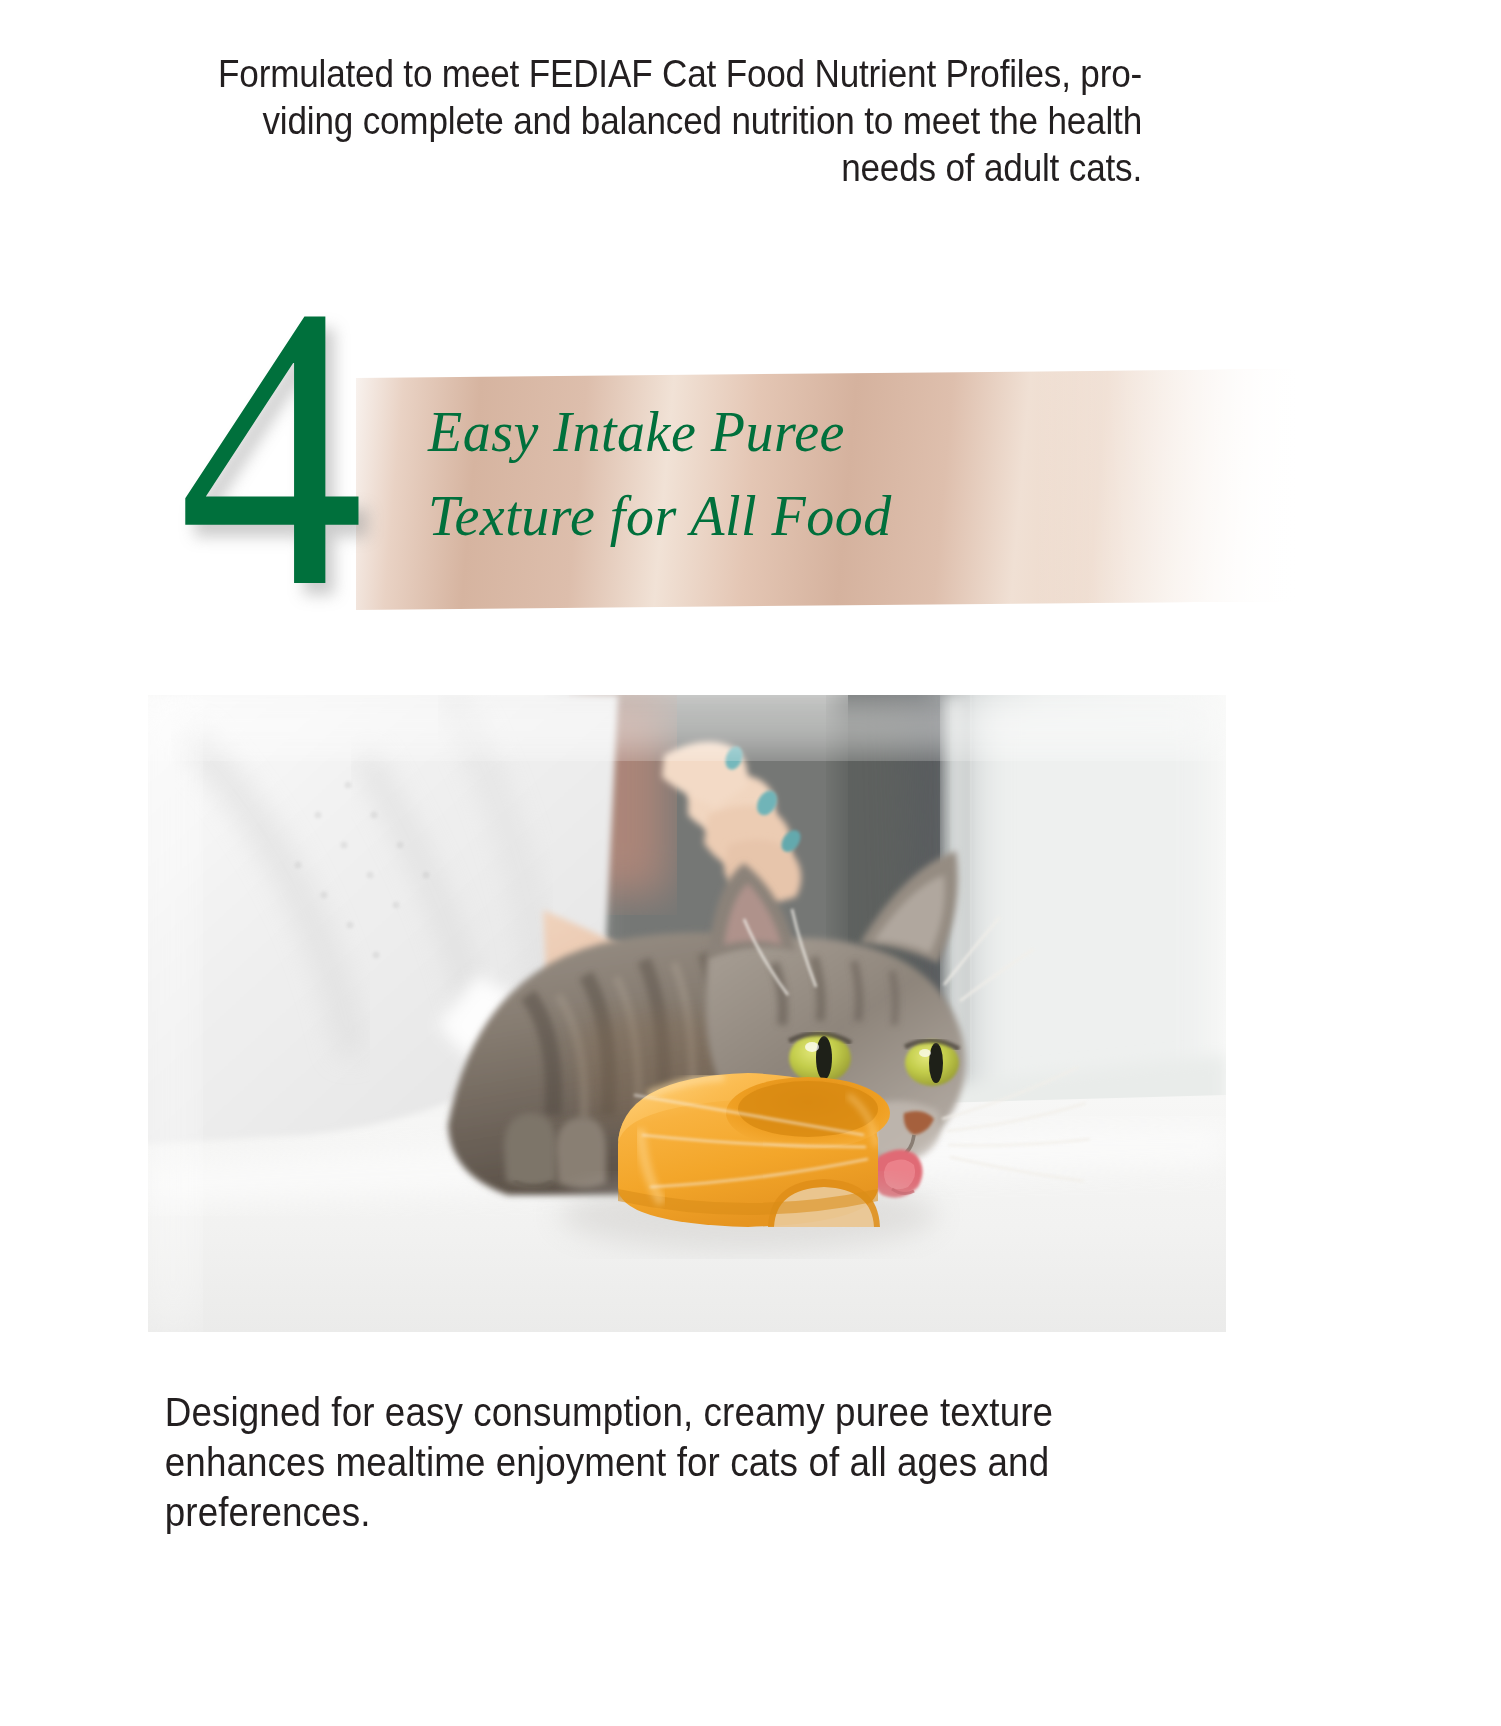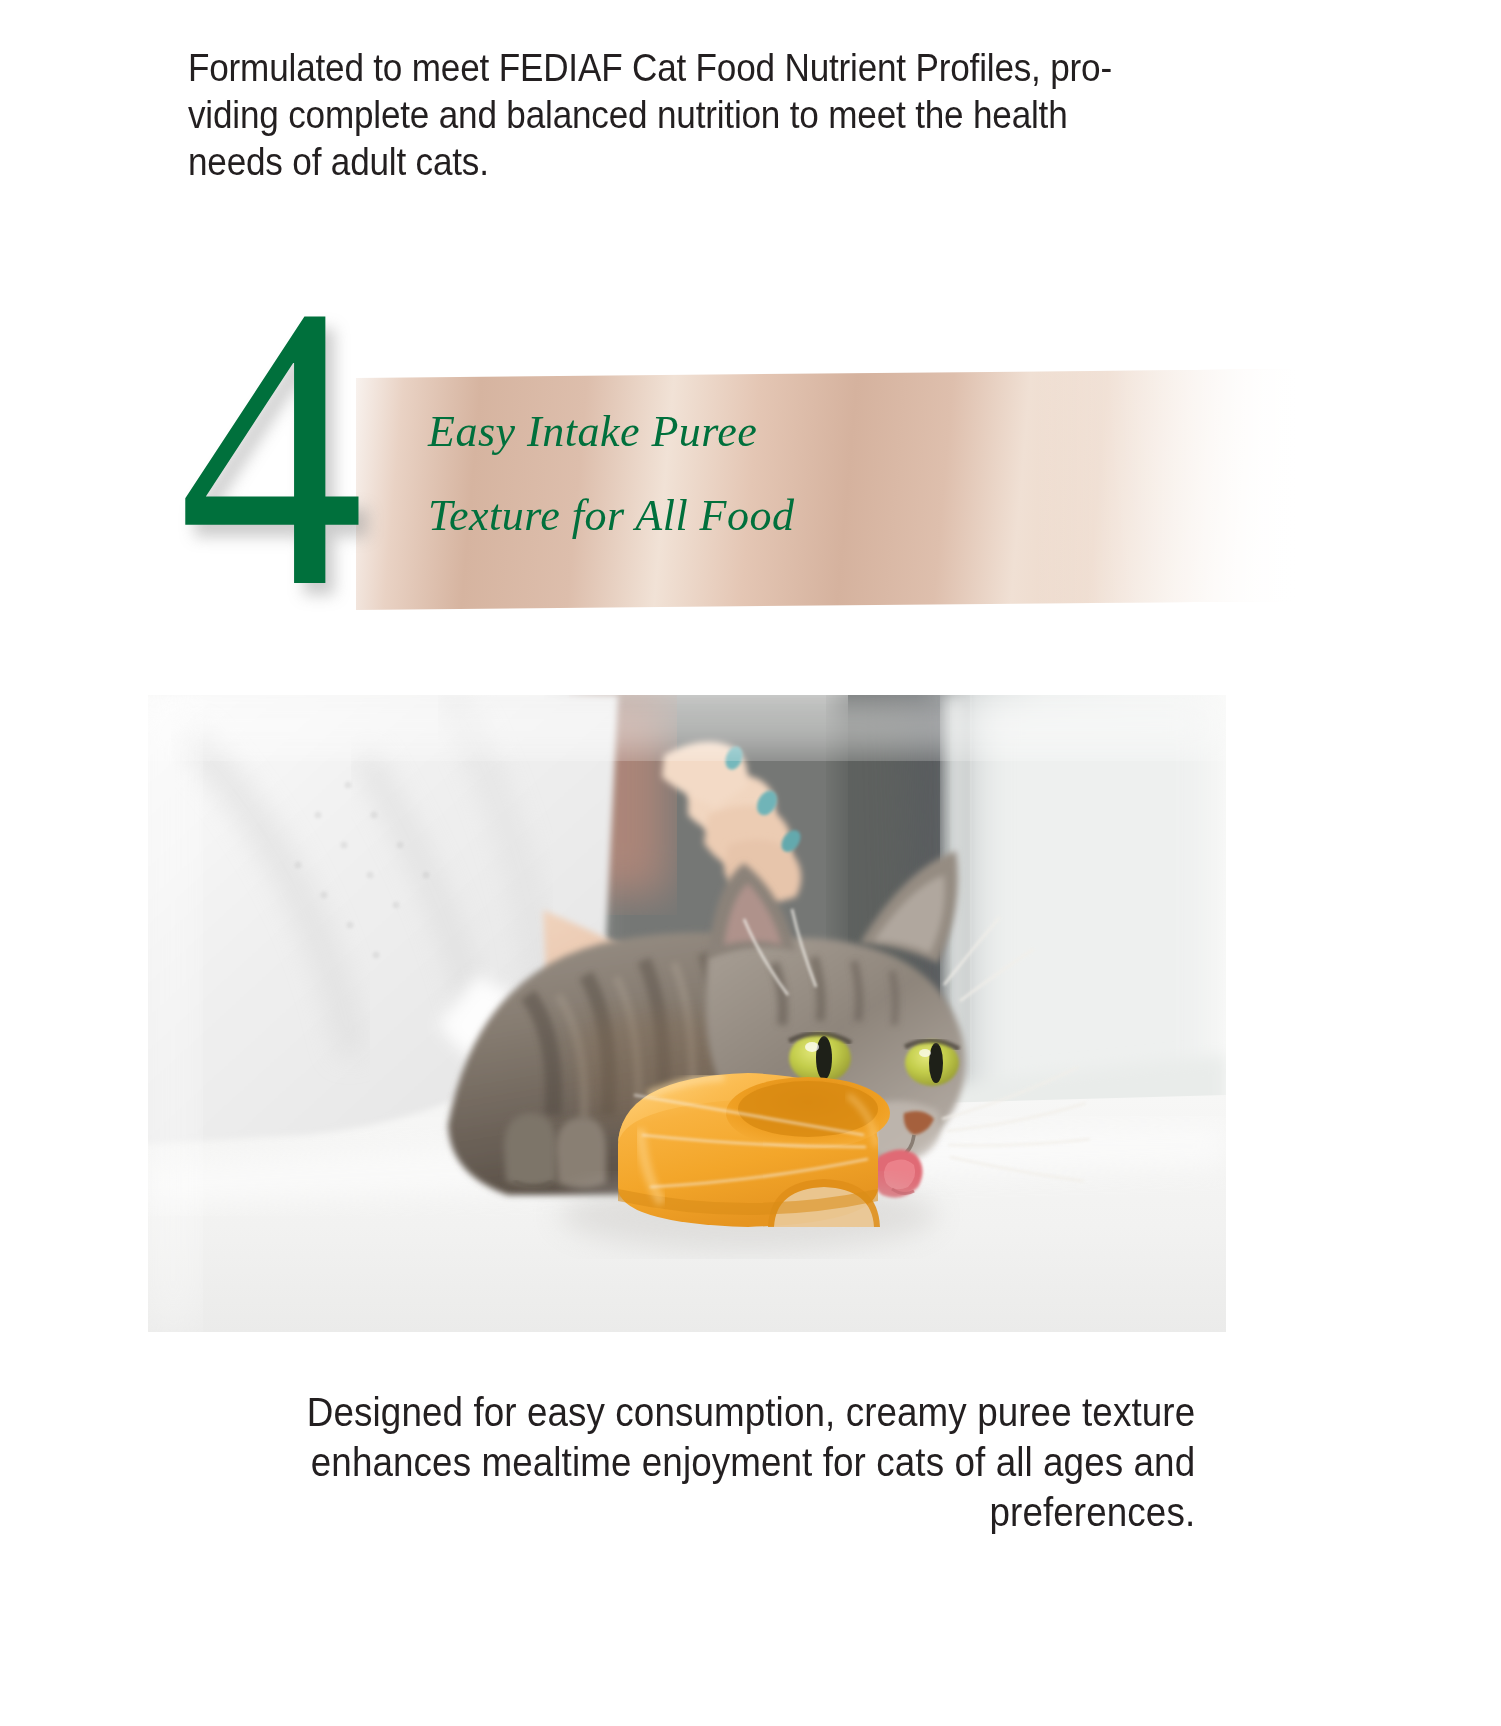--- a/index.html
+++ b/index.html
@@ -13,23 +13,23 @@
     position: relative;
     overflow: hidden;
     font-family: "Liberation Sans", sans-serif;
     -webkit-font-smoothing: antialiased;
   }
 
   
   .intro-block {
     position: absolute;
     left: 135px;
-    top: 44px;
+    top: 50px;
     width: 1060px;
-    text-align: left;
+    text-align: right;
   }
   .intro-line {
     font-family: "Liberation Sans", sans-serif;
     font-size: 39px;
     line-height: 47px;
     color: #231f20;
     letter-spacing: -0.2px;
     transform: scaleX(0.90);
     transform-origin: center center;
     white-space: nowrap;
@@ -83,21 +83,21 @@
   .banner-title {
     position: absolute;
     left: 428px;
     top: 120px;
     width: 780px;
     z-index: 4;
   }
   .banner-title-line {
     font-family: "Liberation Serif", "DejaVu Serif", serif;
     font-style: italic;
-    font-size: 44px;
+    font-size: 56px;
     line-height: 84px;
     color: #00703C;
     letter-spacing: 0.5px;
     white-space: nowrap;
   }
 
   .big-number {
     position: absolute;
     left: 178px;
     top: -26px;
@@ -124,21 +124,21 @@
     background: #f2f2f0;
   }
   .photo svg { display: block; }
 
   
   .caption-block {
     position: absolute;
     left: 120px;
     top: 1387px;
     width: 1120px;
-    text-align: right;
+    text-align: left;
   }
   .caption-line {
     font-family: "Liberation Sans", sans-serif;
     font-size: 40px;
     line-height: 50px;
     color: #231f20;
     letter-spacing: 0.1px;
     transform: scaleX(0.92);
     transform-origin: center center;
     white-space: nowrap;

